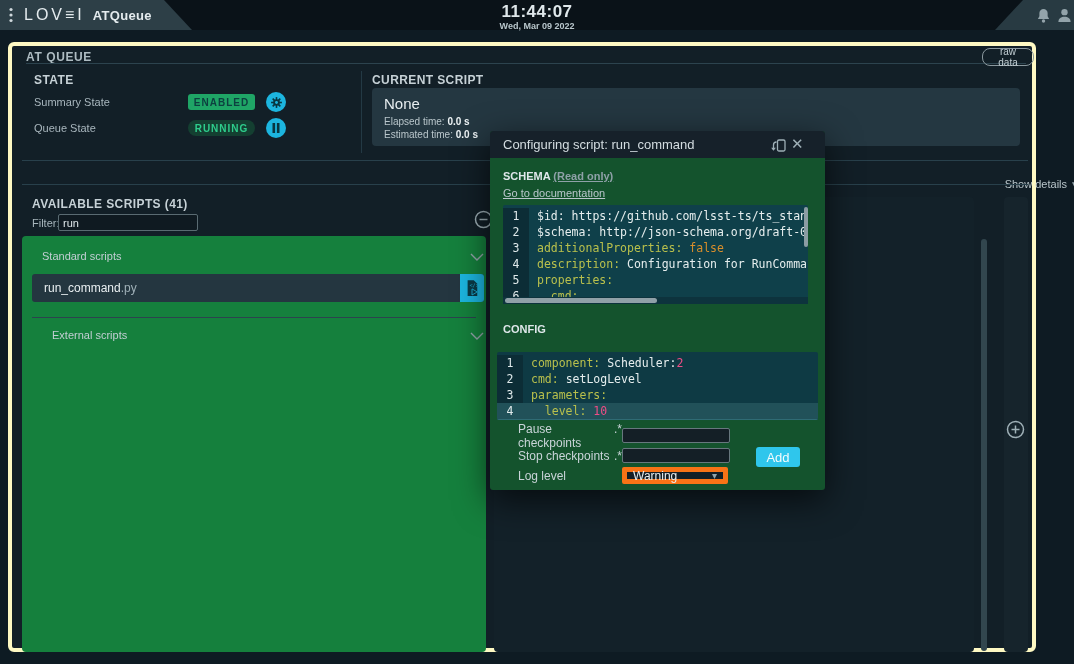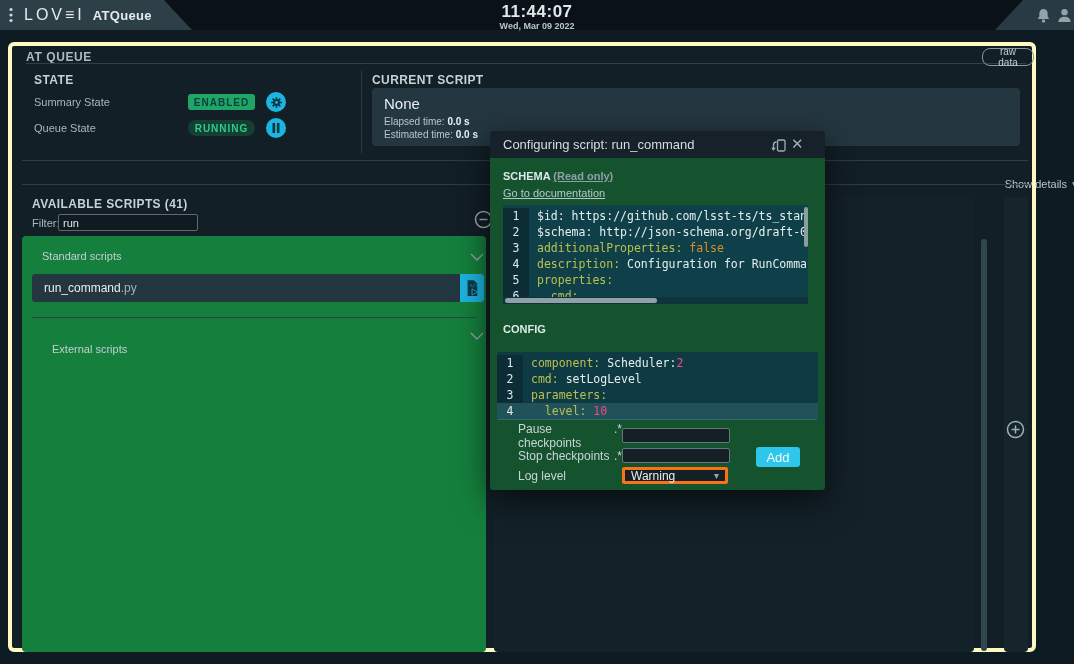--- a/index.html
+++ b/index.html
@@ -85,21 +85,21 @@
   .tok-plain{color:#e6eeee;} .tok-key{color:#b9c04c;} .tok-bool{color:#d98e2b;} .tok-num{color:#ef4d86;}
   .hscroll-track{left:13px;top:166px;width:305px;height:7px;background:#0d333d;}
   .hscroll-thumb{left:15px;top:167px;width:152px;height:5px;background:#90a1a8;border-radius:3px;}
   .vscroll-thumb{left:314px;top:76px;width:4px;height:40px;background:#8b9ca3;border-radius:2px;}
   .config-head{left:13px;top:192px;font-size:11px;font-weight:bold;color:#dfe7ea;}
 
   .form-row{left:28px;display:flex;align-items:center;width:284px;height:17px;}
   .form-label-wrap{width:104px;display:flex;justify-content:space-between;font-size:12px;color:#c9d4d8;}
   .form-input{width:98px;height:13px;margin-left:0;background:#141f26;border:1px solid #67777e;border-radius:2px;
     color:#dfe7ea;font-size:11px;padding:0 4px;font-family:"Liberation Sans",sans-serif;}
-  .form-select{width:106px;height:17px;background:#141f26;border:3px solid #f97316;border-radius:2px;
+  .form-select{width:106px;height:17px;background:#141f26;border:5px solid #f97316;border-radius:2px;
     display:flex;align-items:center;justify-content:space-between;padding:0 6px;box-sizing:border-box;}
   .form-select .val{font-size:12px;color:#e8eef0;}
   .add-btn{left:266px;top:316px;width:44px;height:20px;background:#2fc6ec;border:none;border-radius:3px;
     color:#f2fbfd;font-size:13px;display:flex;align-items:center;justify-content:center;}
 </style>
 </head>
 <body>
 
 <div id="app">
 
@@ -194,21 +194,21 @@
         <div class="launch-btn">
           <svg width="14" height="18" viewBox="0 0 16 20">
             <path d="M3 1h7l4 4v14H3z" fill="#0a3a46"></path>
             <text x="5" y="9" font-size="6" fill="#1cb5df" font-family="DejaVu Sans Mono, monospace">&lt;/&gt;</text>
             <path d="M8 11l6 3.5-6 3.5z" fill="#0a3a46" stroke="#1cb5df" stroke-width="1"></path>
           </svg>
         </div>
       </div>
 
       <div class="abs hline" style="left:10px;top:81px;width:444px;background:#2c434e;"></div>
-      <span class="abs group-label" style="left:20px;top:107px;padding-left:10px;">External scripts</span>
+      <span class="abs group-label" style="left:20px;top:93px;padding-left:10px;">External scripts</span>
       <svg class="abs" style="left:448px;top:96px;" width="14" height="8" viewBox="0 0 14 8">
         <polyline points="1,1 7,7 13,1" fill="none" stroke="#93a3aa" stroke-width="1.4"></polyline>
       </svg>
     </div>
 
     <div class="abs queue-card"></div>
     <div class="abs scrollbar-v"></div>
     <div class="abs narrow-col"></div>
 
     <div class="abs" style="left:462px;top:164px;z-index:1;">

